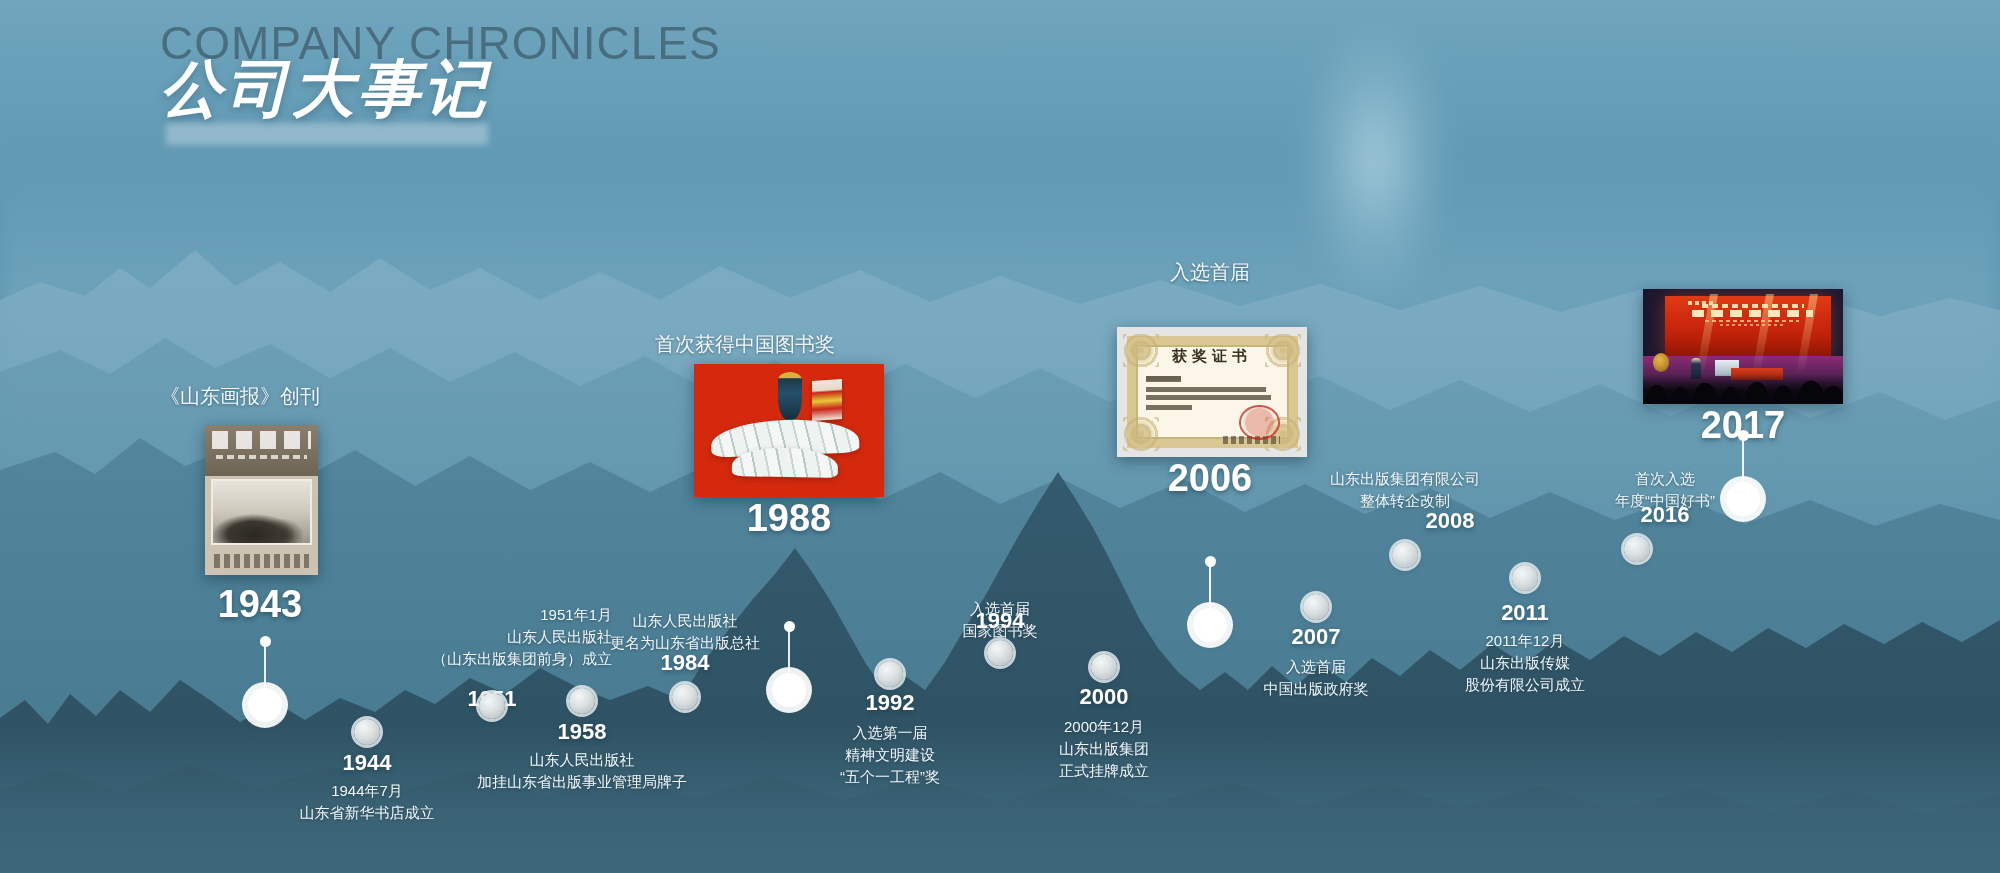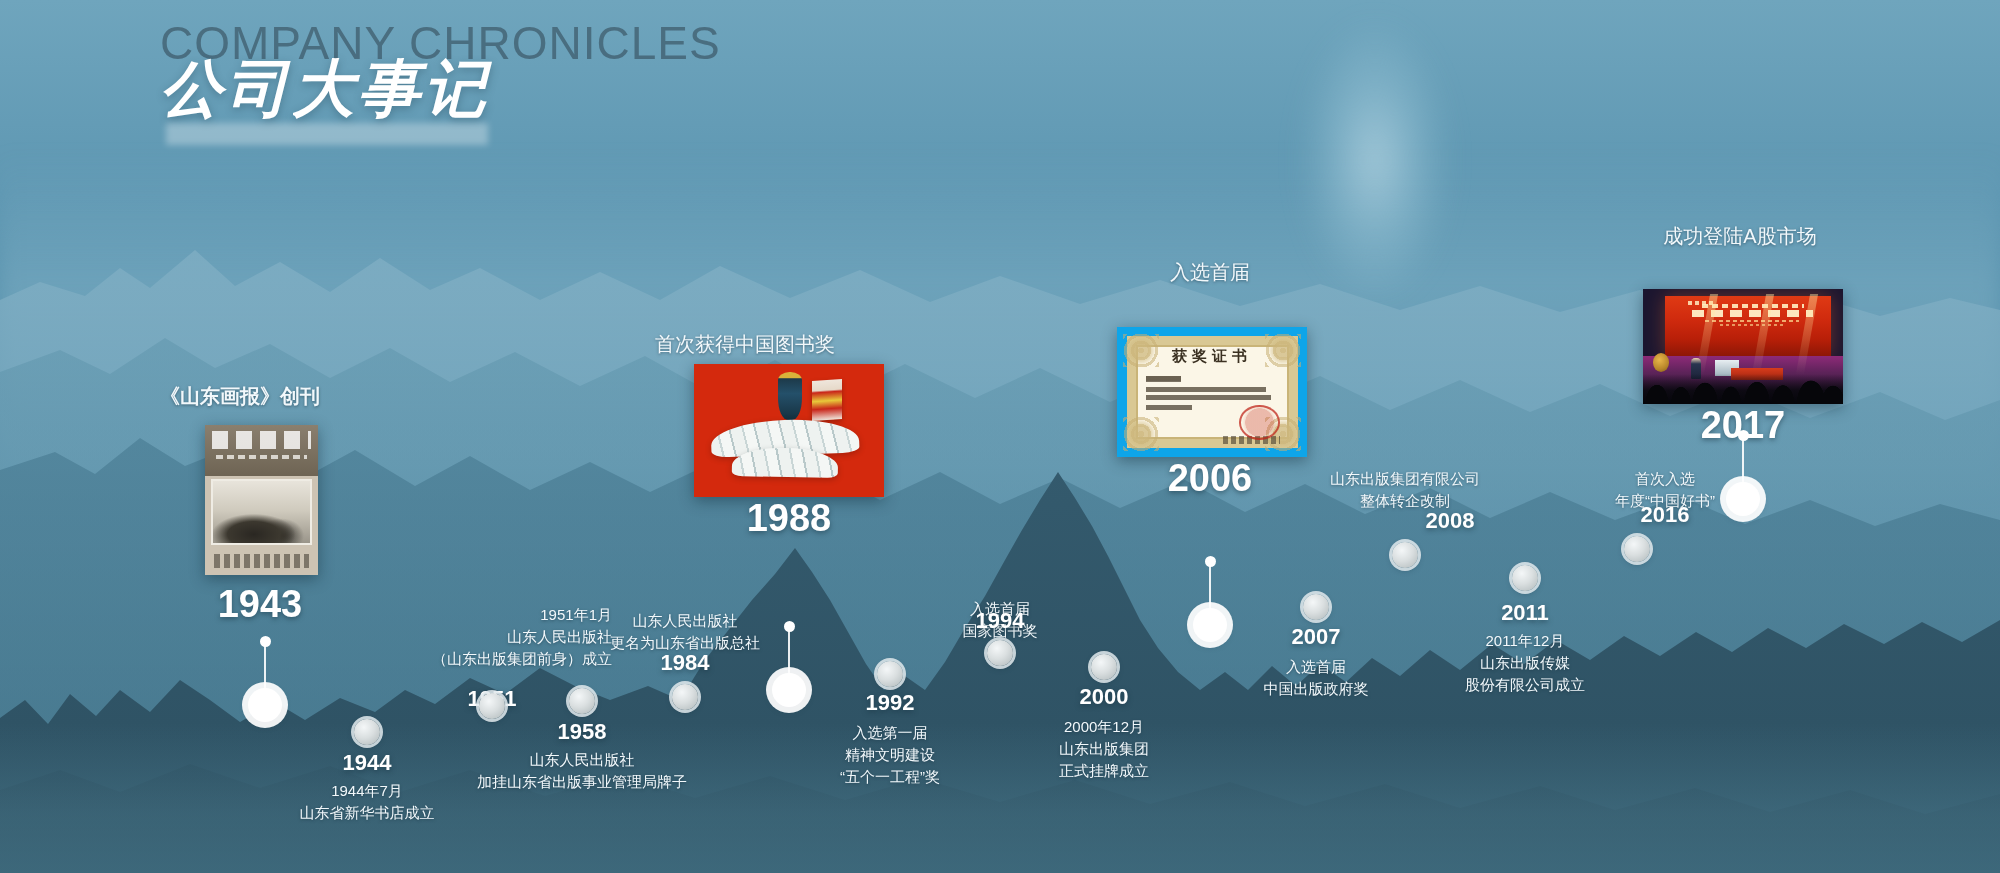--- a/index.html
+++ b/index.html
@@ -155,21 +155,21 @@
     box-shadow: 0 2px 5px rgba(0,0,0,.25);
   }
   .ph-red .fan1, .ph-red .fan2 {
     position: absolute;
     background: repeating-linear-gradient(78deg, #eef2f0 0 11px, #c9d6d6 11px 13px, #f4f7f5 13px 23px, #b9c9ca 23px 25px);
     box-shadow: 0 2px 6px rgba(0,0,0,.22);
   }
   .ph-red .fan1 { left: 9%; top: 42%; width: 78%; height: 26%; border-radius: 52% 52% 12% 12% / 70% 70% 18% 18%; transform: rotate(-2deg); }
   .ph-red .fan2 { left: 20%; top: 63%; width: 56%; height: 22%; border-radius: 48% 48% 10% 10% / 64% 64% 16% 16%; transform: rotate(1deg); }
 
-  .ph-cert { position: relative; width: 100%; height: 100%; background: #0ea5e9; }
+  .ph-cert { position: relative; width: 100%; height: 100%; background: #e5e5e5; }
   .ph-cert .frame {
     position: absolute; left: 5%; top: 7%; right: 5%; bottom: 7%;
     border: 9px solid #d9c894;
     background: #fbf6e7;
     box-shadow: inset 0 0 0 2px #c9b478;
   }
   .ph-cert .corner {
     position: absolute; width: 19%; height: 26%;
     background: radial-gradient(circle at 50% 50%, rgba(206,184,126,.75) 0 28%, rgba(206,184,126,0) 62%),
                 repeating-radial-gradient(circle at 50% 50%, rgba(198,174,114,.55) 0 3px, rgba(255,255,255,0) 3px 7px);
@@ -324,21 +324,21 @@
 
   <div class="bottomfog"></div>
 
   <div id="header">
     <div id="eyebrow">COMPANY CHRONICLES</div>
     <div id="maintitle">公司大事记</div>
   </div>
   <div id="titlebar"></div>
 
   <div class="item">
-    <div class="cap" style="left:110px; top:382px; width:260px; font-size:20px;font-weight:bold;">《山东画报》创刊</div>
+    <div class="cap" style="left:110px; top:382px; width:260px; font-size:20px;">《山东画报》创刊</div>
     <div class="photo" style="left:205px; top:425px; width:113px; height:150px;">
       <div class="ph-mag">
         <div class="masthead">
             <div class="mh-txt"></div>
             <div class="mh-sub"></div>
           </div>
         <div class="pic"></div>
         <div class="cap2"></div>
       </div>
     </div>
@@ -492,21 +492,20 @@
     <div class="cap" style="left:1555px; top:468px; width:220px; font-size:15px;">
       <div>首次入选</div>
       <div>年度“中国好书”</div>
     </div>
     <div class="year" style="left:1585px; top:502px; width:160px; font-size:22px;">2016</div>
     <div class="node-minor" style="left:1624px; top:536px;"></div>
   </div>
 
   <div class="item">
     <div class="cap" style="left:1570px; top:222px; width:340px; font-size:20px;">
-      <div>成功登陆A股市场</div>
     </div>
     <div class="photo" style="left:1643px; top:289px; width:200px; height:115px;">
       <div class="ph-stage">
         <div class="screen">
           <div class="logo"></div>
           <div class="s-l1"></div>
           <div class="s-l2"></div>
           <div class="s-l3"></div>
           <div class="s-l4"></div>
         </div>

